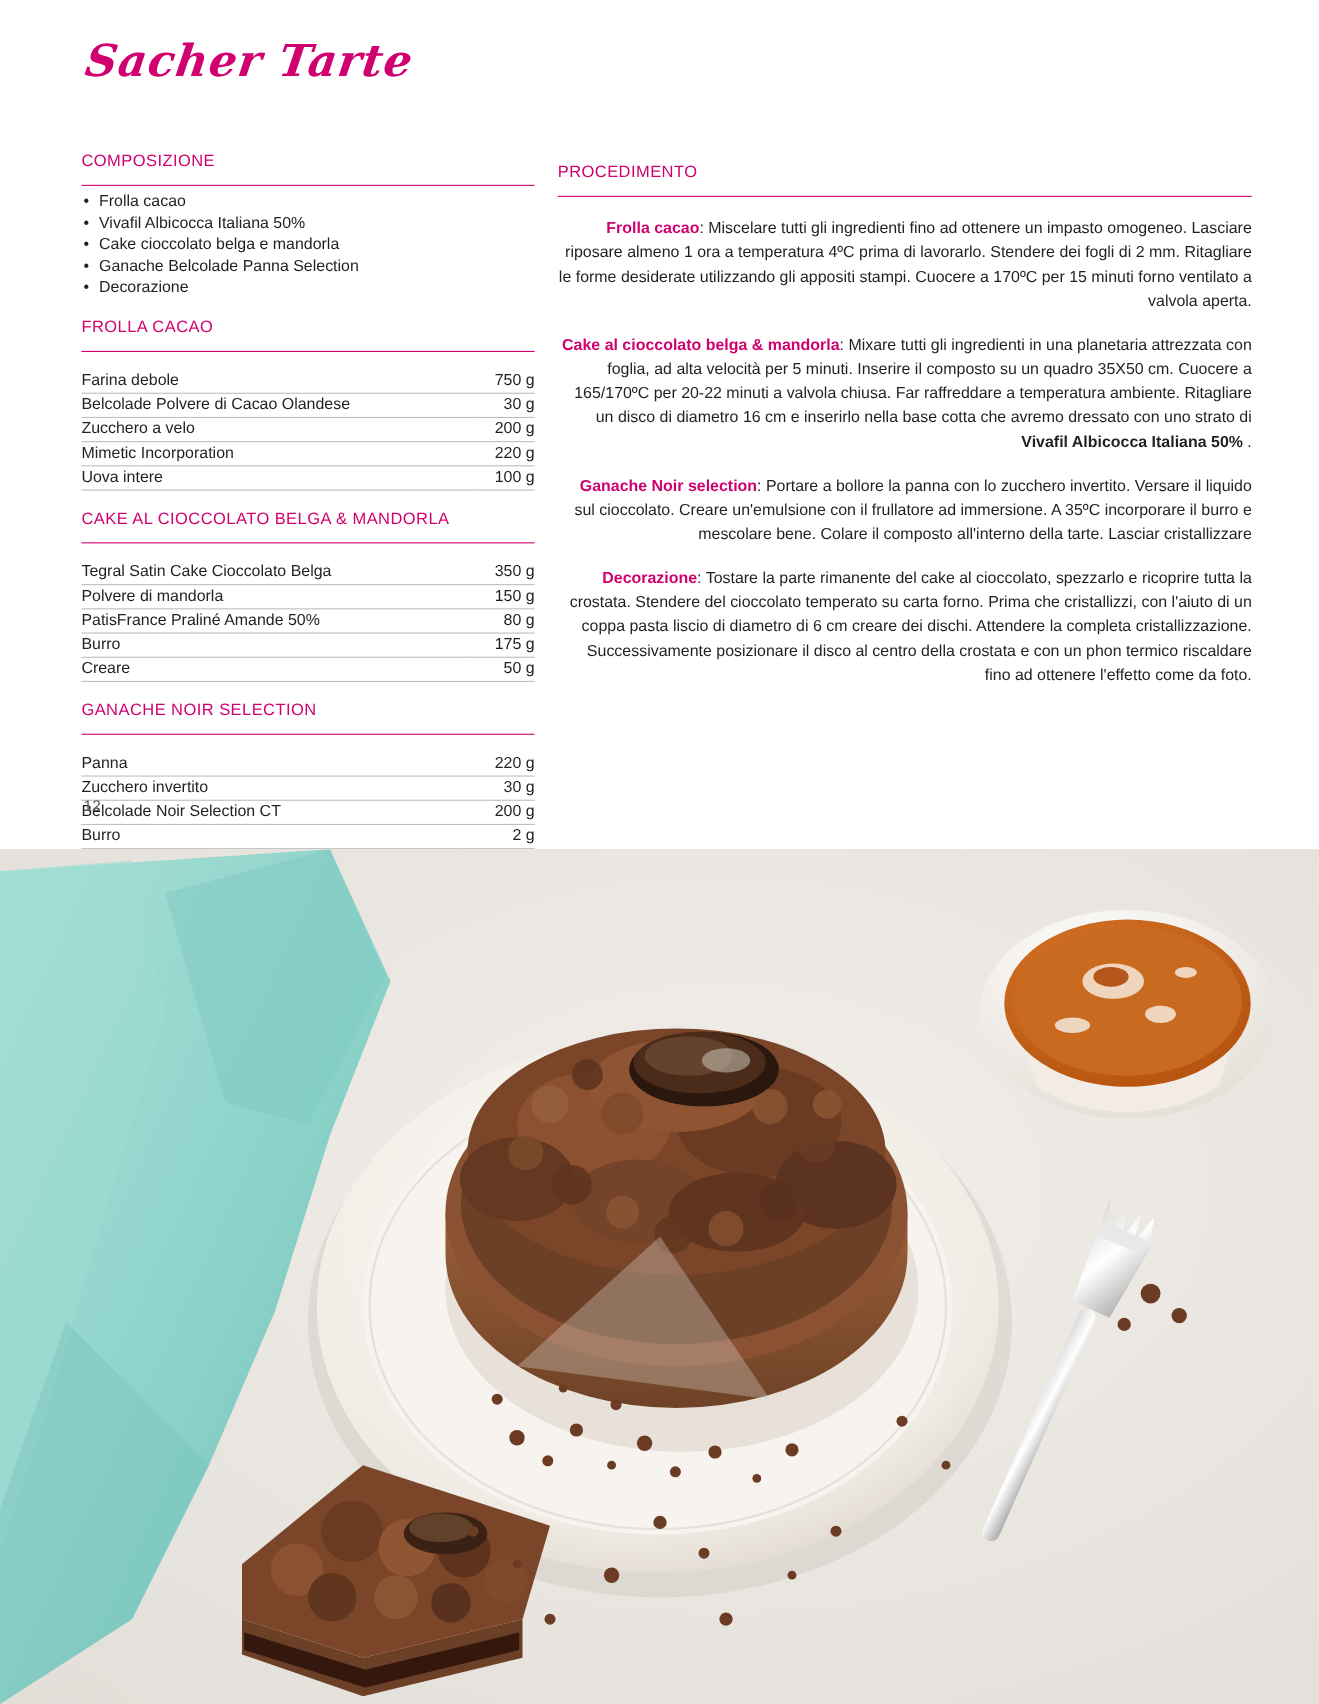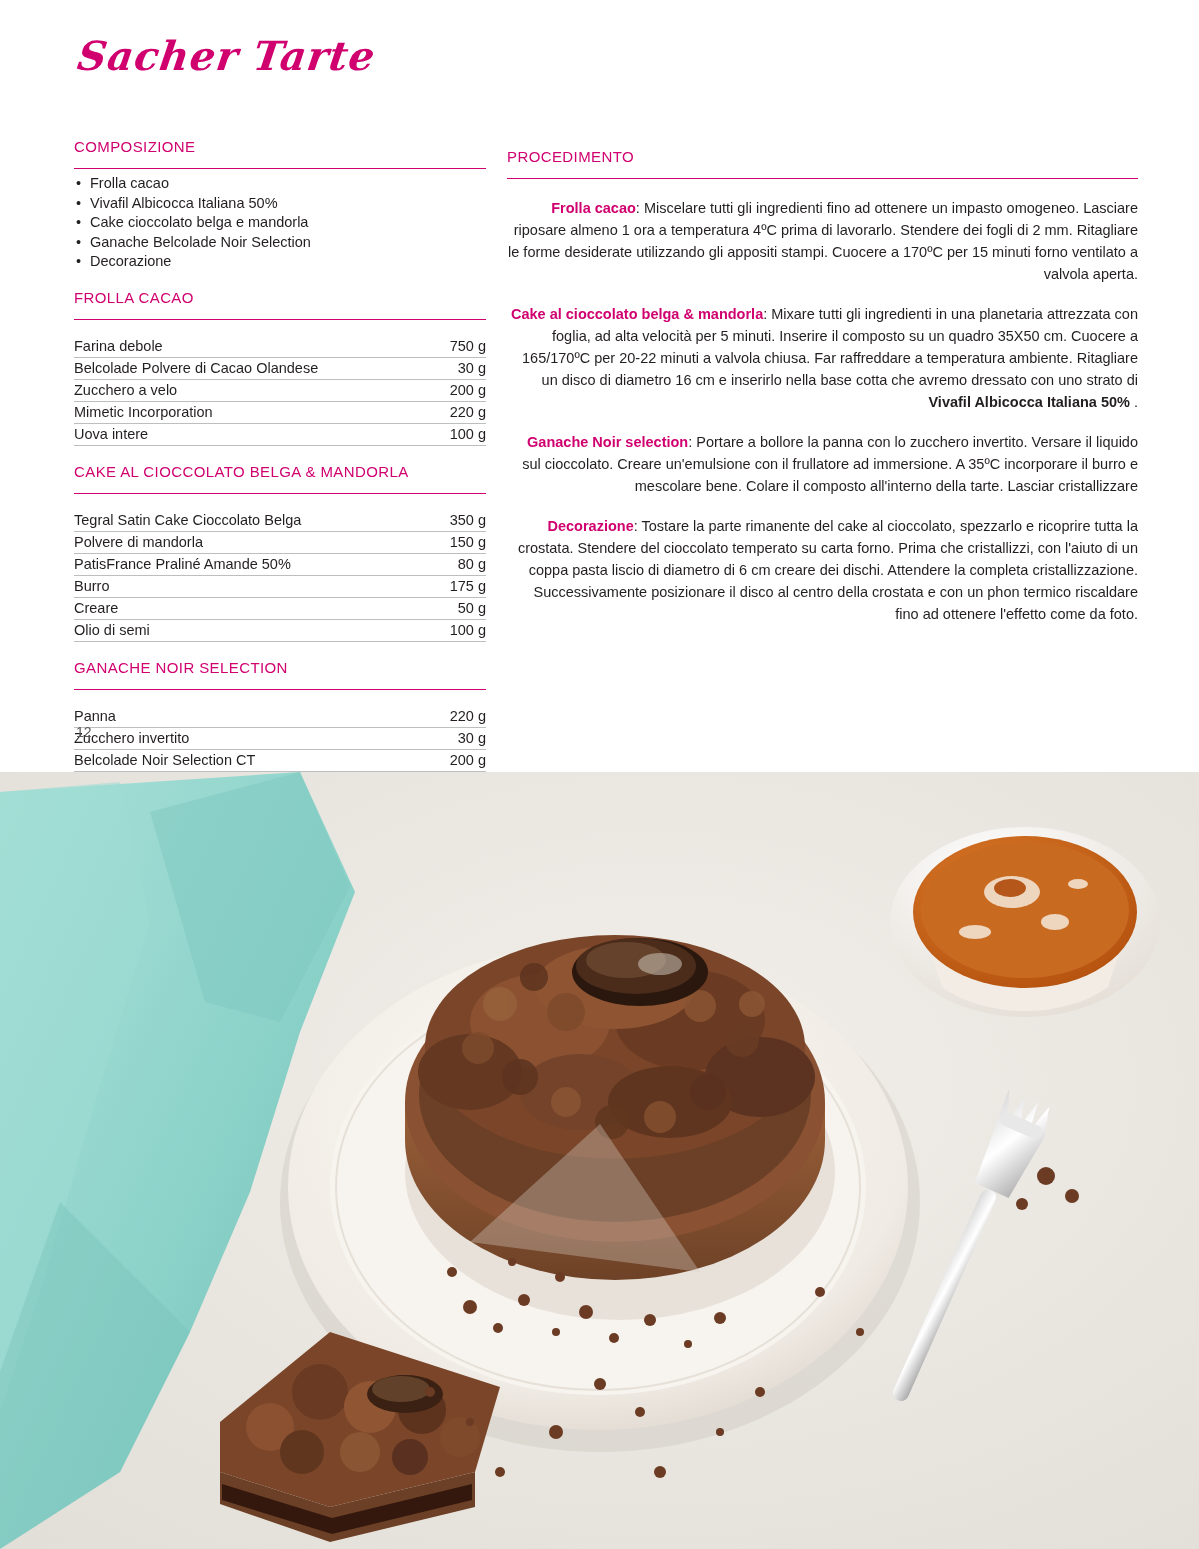--- a/index.html
+++ b/index.html
@@ -146,21 +146,21 @@
 
   <div class="title">Sacher Tarte</div>
 
   <div class="col-left">
 
     <div class="sec-head">COMPOSIZIONE</div>
     <ul class="comp">
       <li>Frolla cacao</li>
       <li>Vivafil Albicocca Italiana 50%</li>
       <li>Cake cioccolato belga e mandorla</li>
-      <li>Ganache Belcolade Noir Selection</li>
+      <li>Ganache Belcolade Panna Selection</li>
       <li>Decorazione</li>
     </ul>
 
     <div class="sec-head sub">FROLLA CACAO</div>
     <table class="ing">
       <tbody>
           <tr>
         <td>Farina debole</td>
         <td class="qty">750 g</td>
       </tr>
@@ -198,24 +198,20 @@
         <td>PatisFrance Praliné Amande 50%</td>
         <td class="qty">80 g</td>
       </tr>
       <tr>
         <td>Burro</td>
         <td class="qty">175 g</td>
       </tr>
       <tr>
         <td>Creare</td>
         <td class="qty">50 g</td>
-      </tr>
-      <tr>
-        <td>Olio di semi</td>
-        <td class="qty">100 g</td>
       </tr>
     </tbody>
       </table>
 
     <div class="sec-head sub">GANACHE NOIR SELECTION</div>
     <table class="ing">
       <tbody>
           <tr>
         <td>Panna</td>
         <td class="qty">220 g</td>

